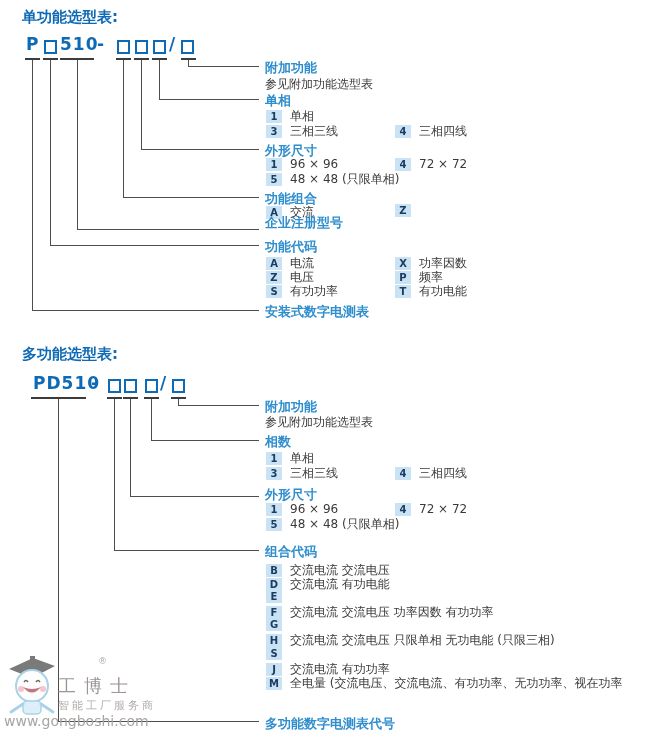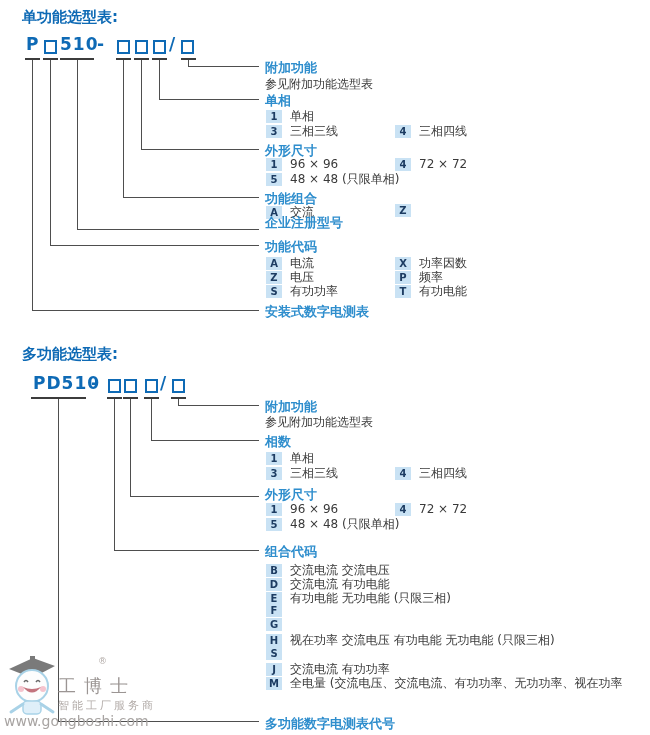--- a/index.html
+++ b/index.html
@@ -193,31 +193,31 @@
   <div class="row" style="left:266px;top:562px">
     <span class="badge">B</span>
     <span>交流电流 交流电压</span>
   </div>
   <div class="row" style="left:266px;top:576px">
     <span class="badge">D</span>
     <span>交流电流 有功电能</span>
   </div>
   <div class="row" style="left:266px;top:590px">
     <span class="badge">E</span>
-    <span>有功电能 无功电能 (只限三相)</span>
   </div>
   <div class="row" style="left:266px;top:604px">
     <span class="badge">F</span>
+    <span>交流电流 交流电压 功率因数 有功功率</span>
   </div>
   <div class="row" style="left:266px;top:618px">
     <span class="badge">G</span>
   </div>
   <div class="row" style="left:266px;top:632px">
     <span class="badge">H</span>
-    <span>视在功率 交流电压 有功电能 无功电能 (只限三相)</span>
+    <span>交流电流 交流电压 只限单相 无功电能 (只限三相)</span>
   </div>
   <div class="row" style="left:266px;top:647px">
     <span class="badge">S</span>
   </div>
   <div class="row" style="left:266px;top:661px">
     <span class="badge">J</span>
     <span>交流电流 有功功率</span>
   </div>
   <div class="row" style="left:266px;top:675px">
     <span class="badge">M</span>

